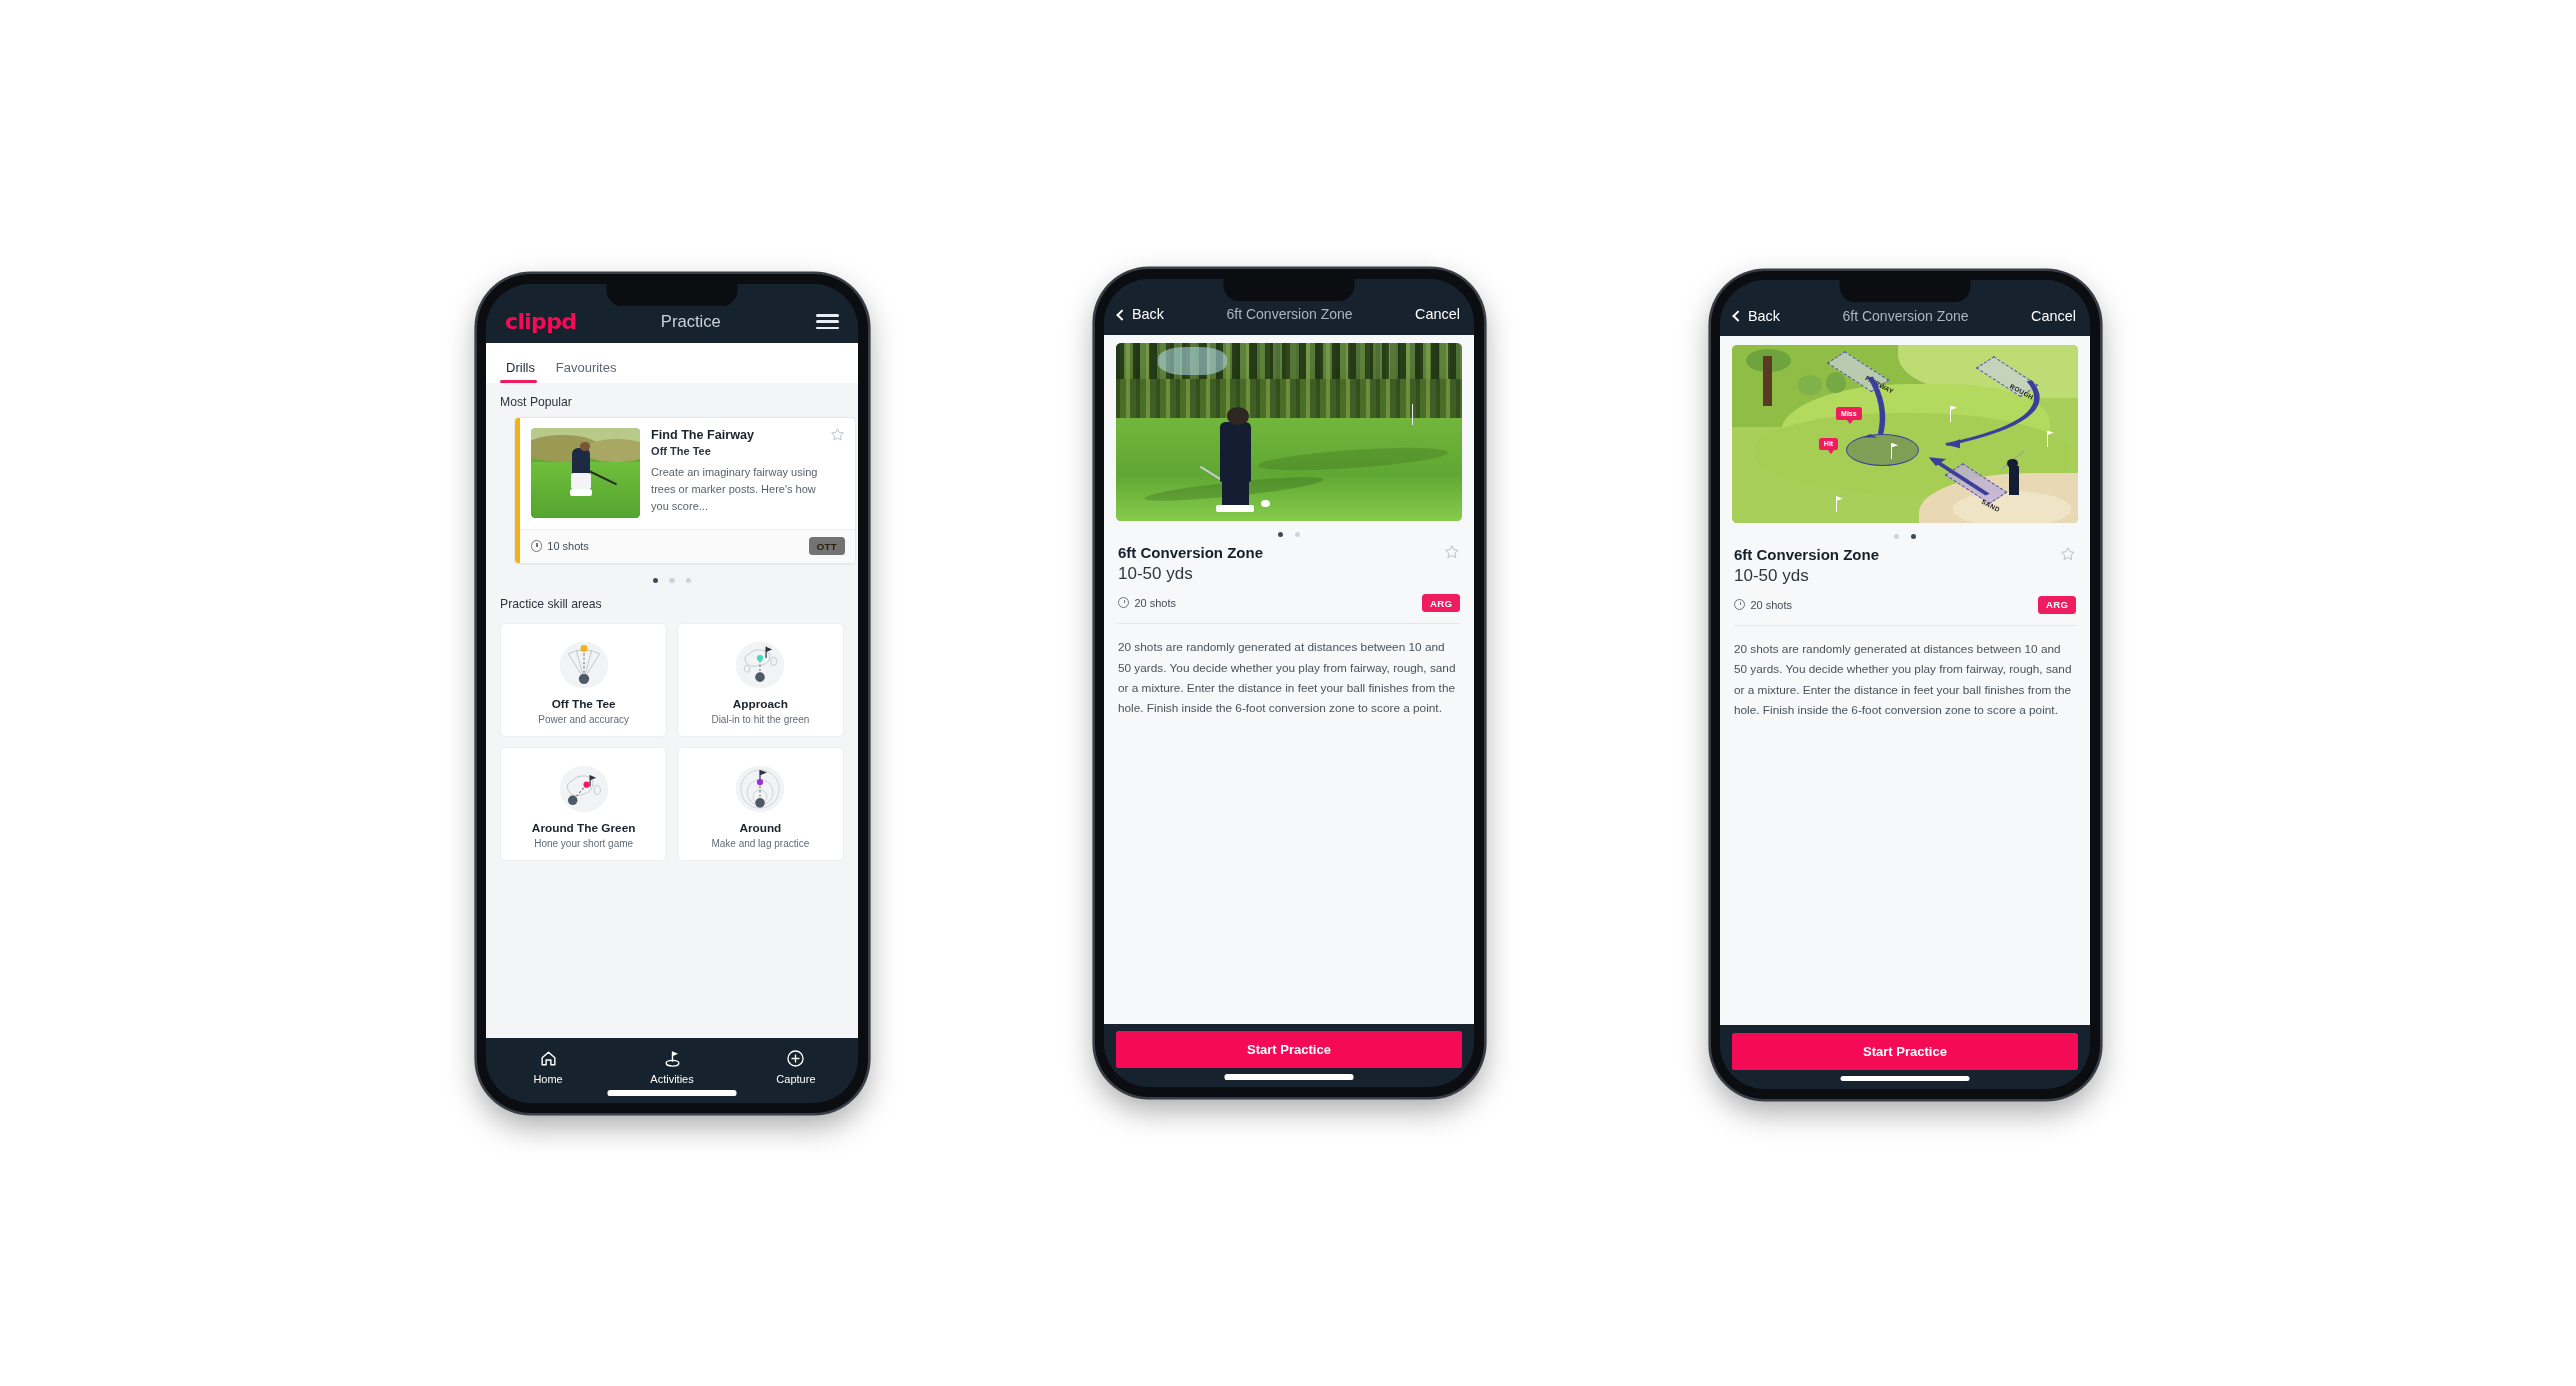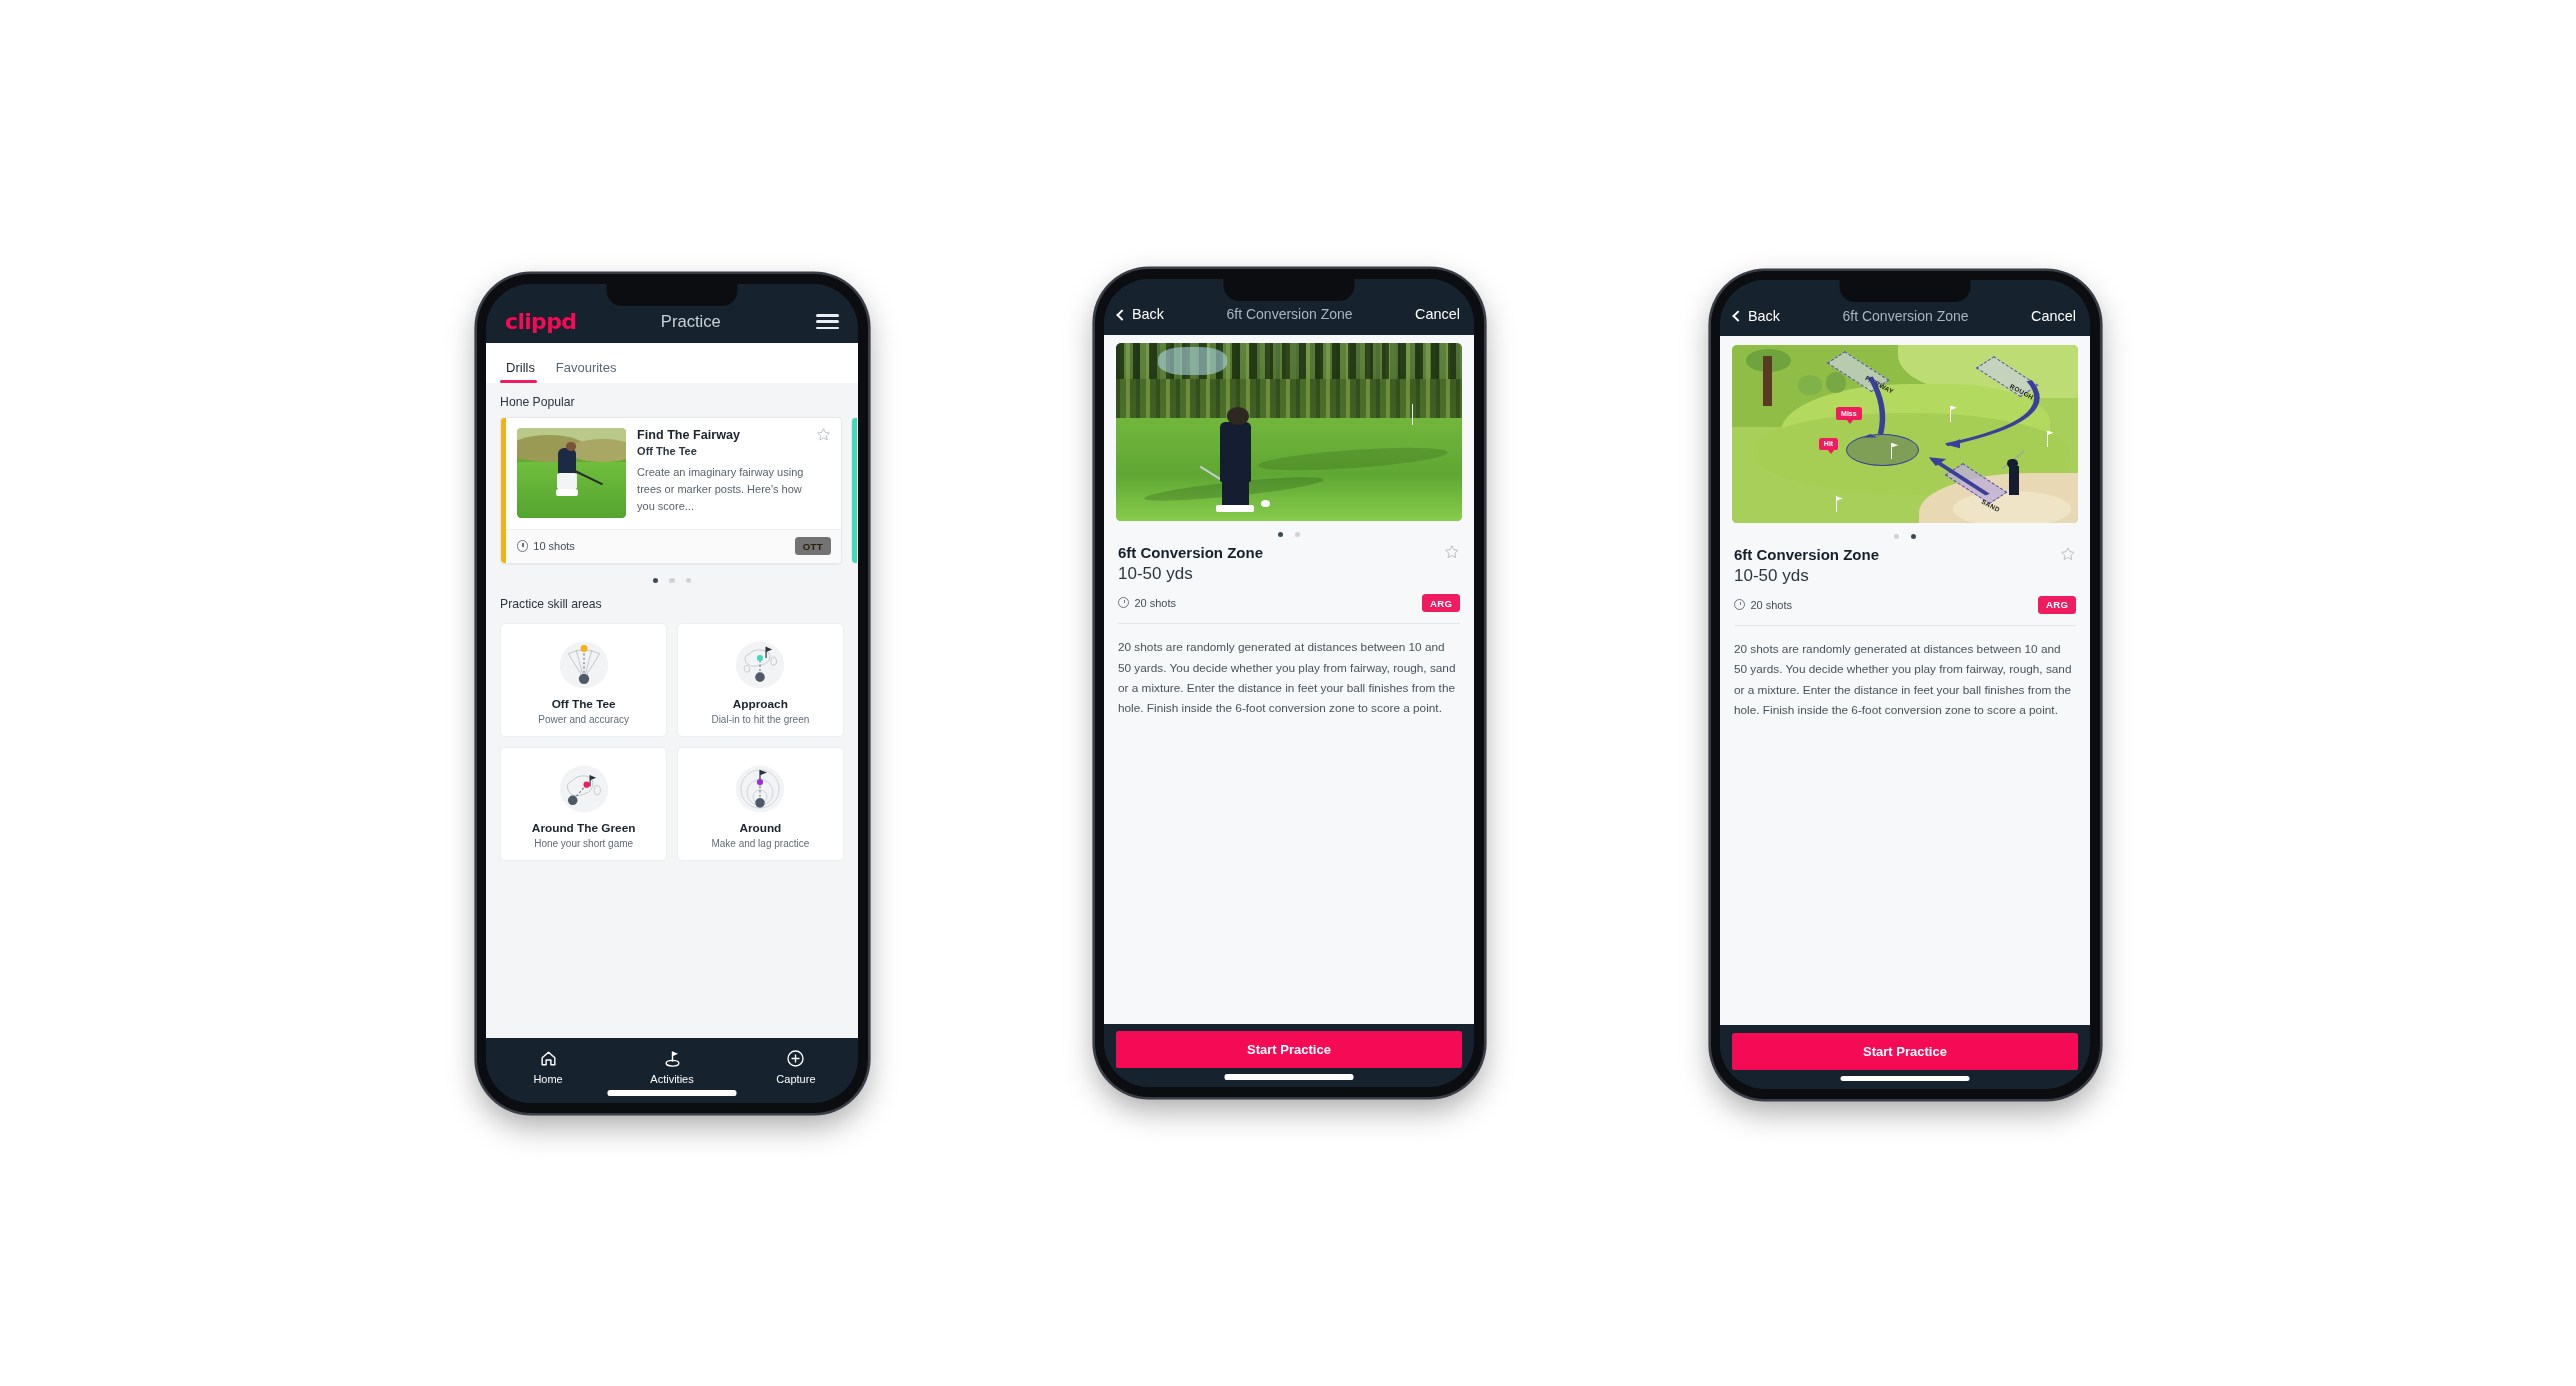--- a/index.html
+++ b/index.html
@@ -120,21 +120,21 @@
     padding: 10.5px 0 0 0;
     overflow: hidden;
   }
   .sect-label {
     font-size: 12.2px;
     color: #2b3440;
     padding: 1.7px 14px 7.8px 14px;
   }
 
   
-  .carousel { position: relative; padding-left: 14px; display: flex; gap: 8.7px; }
+  .carousel { position: relative; padding-left: 28px; display: flex; gap: 8.7px; }
   .drill-card {
     position: relative;
     width: 342px;
     background: #ffffff;
     border-radius: 4.4px;
     border: 0.9px solid #e6e8ea;
     overflow: hidden;
     flex: 0 0 auto;
     box-shadow: 0 0.9px 1.7px rgba(0,0,0,.05);
   }
@@ -354,21 +354,21 @@
             <span></span>
           </div>
       </div>
 
       <div class="tabs">
         <div class="tab active">Drills</div>
         <div class="tab">Favourites</div>
       </div>
 
       <div class="body1">
-        <div class="sect-label">Hone Popular</div>
+        <div class="sect-label">Most Popular</div>
 
         <div class="carousel">
           <div class="drill-card">
             <div class="accent"></div>
             <div class="drill-top">
               <div class="thumb">
                 <div class="sky"></div>
                   <div class="hill"></div>
                   <div class="hill2"></div>
                   <div class="grass"></div>

